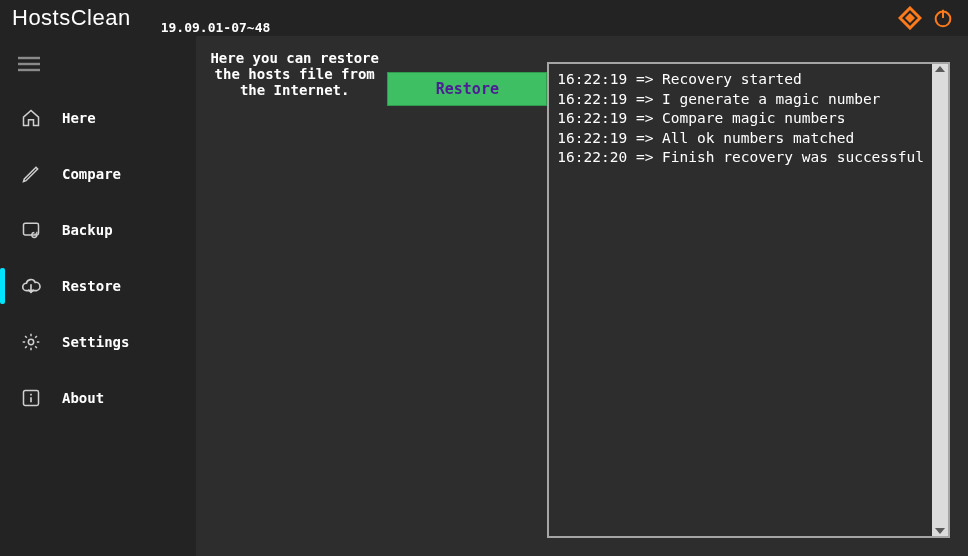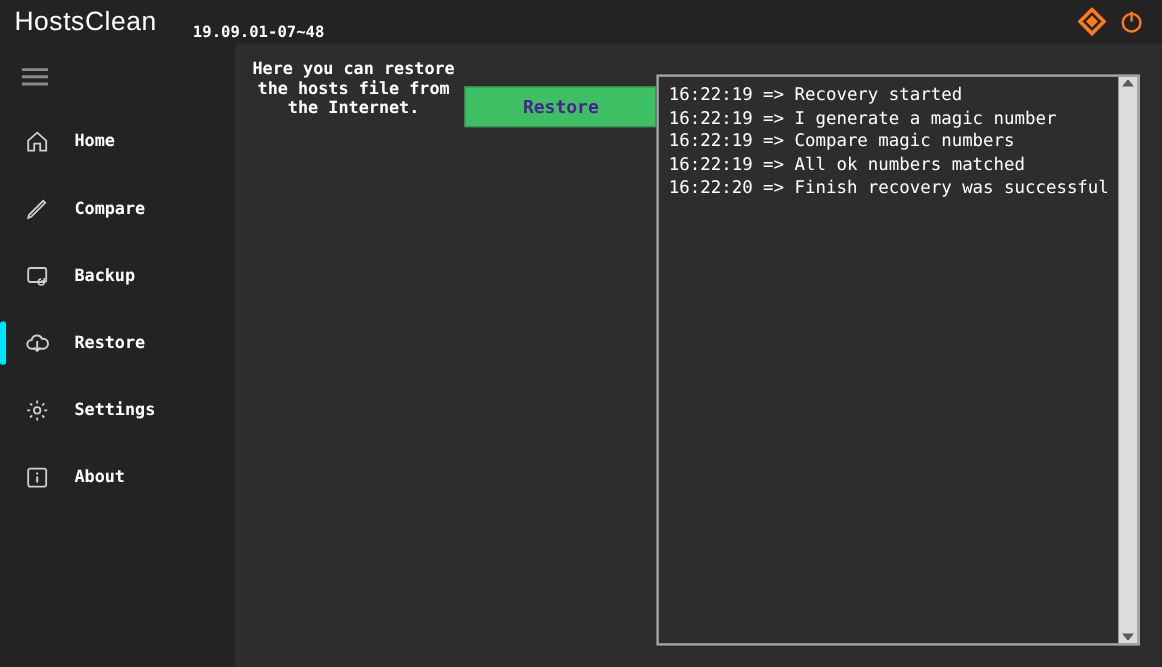--- a/index.html
+++ b/index.html
@@ -69,21 +69,21 @@
       </div>
 
       <div class="nav">
 
         <div class="nav-item">
           <span class="icon">
             <svg width="20" height="20" viewBox="0 0 24 24">
                 <path d="M3 11 L12 3 L21 11 V21 H15 V14 H9 V21 H3 Z" fill="none" stroke="#cfcfcf" stroke-width="1.8"></path>
               </svg>
           </span>
-          <span class="label">Home</span>
+          <span class="label">Here</span>
         </div>
 
         <div class="nav-item">
           <span class="icon">
             <svg width="20" height="20" viewBox="0 0 24 24">
                 <path d="M3 21 L6 20 L20 6 L18 4 L4 18 Z" fill="none" stroke="#cfcfcf" stroke-width="1.8"></path>
               </svg>
           </span>
           <span class="label">Compare</span>
         </div>

